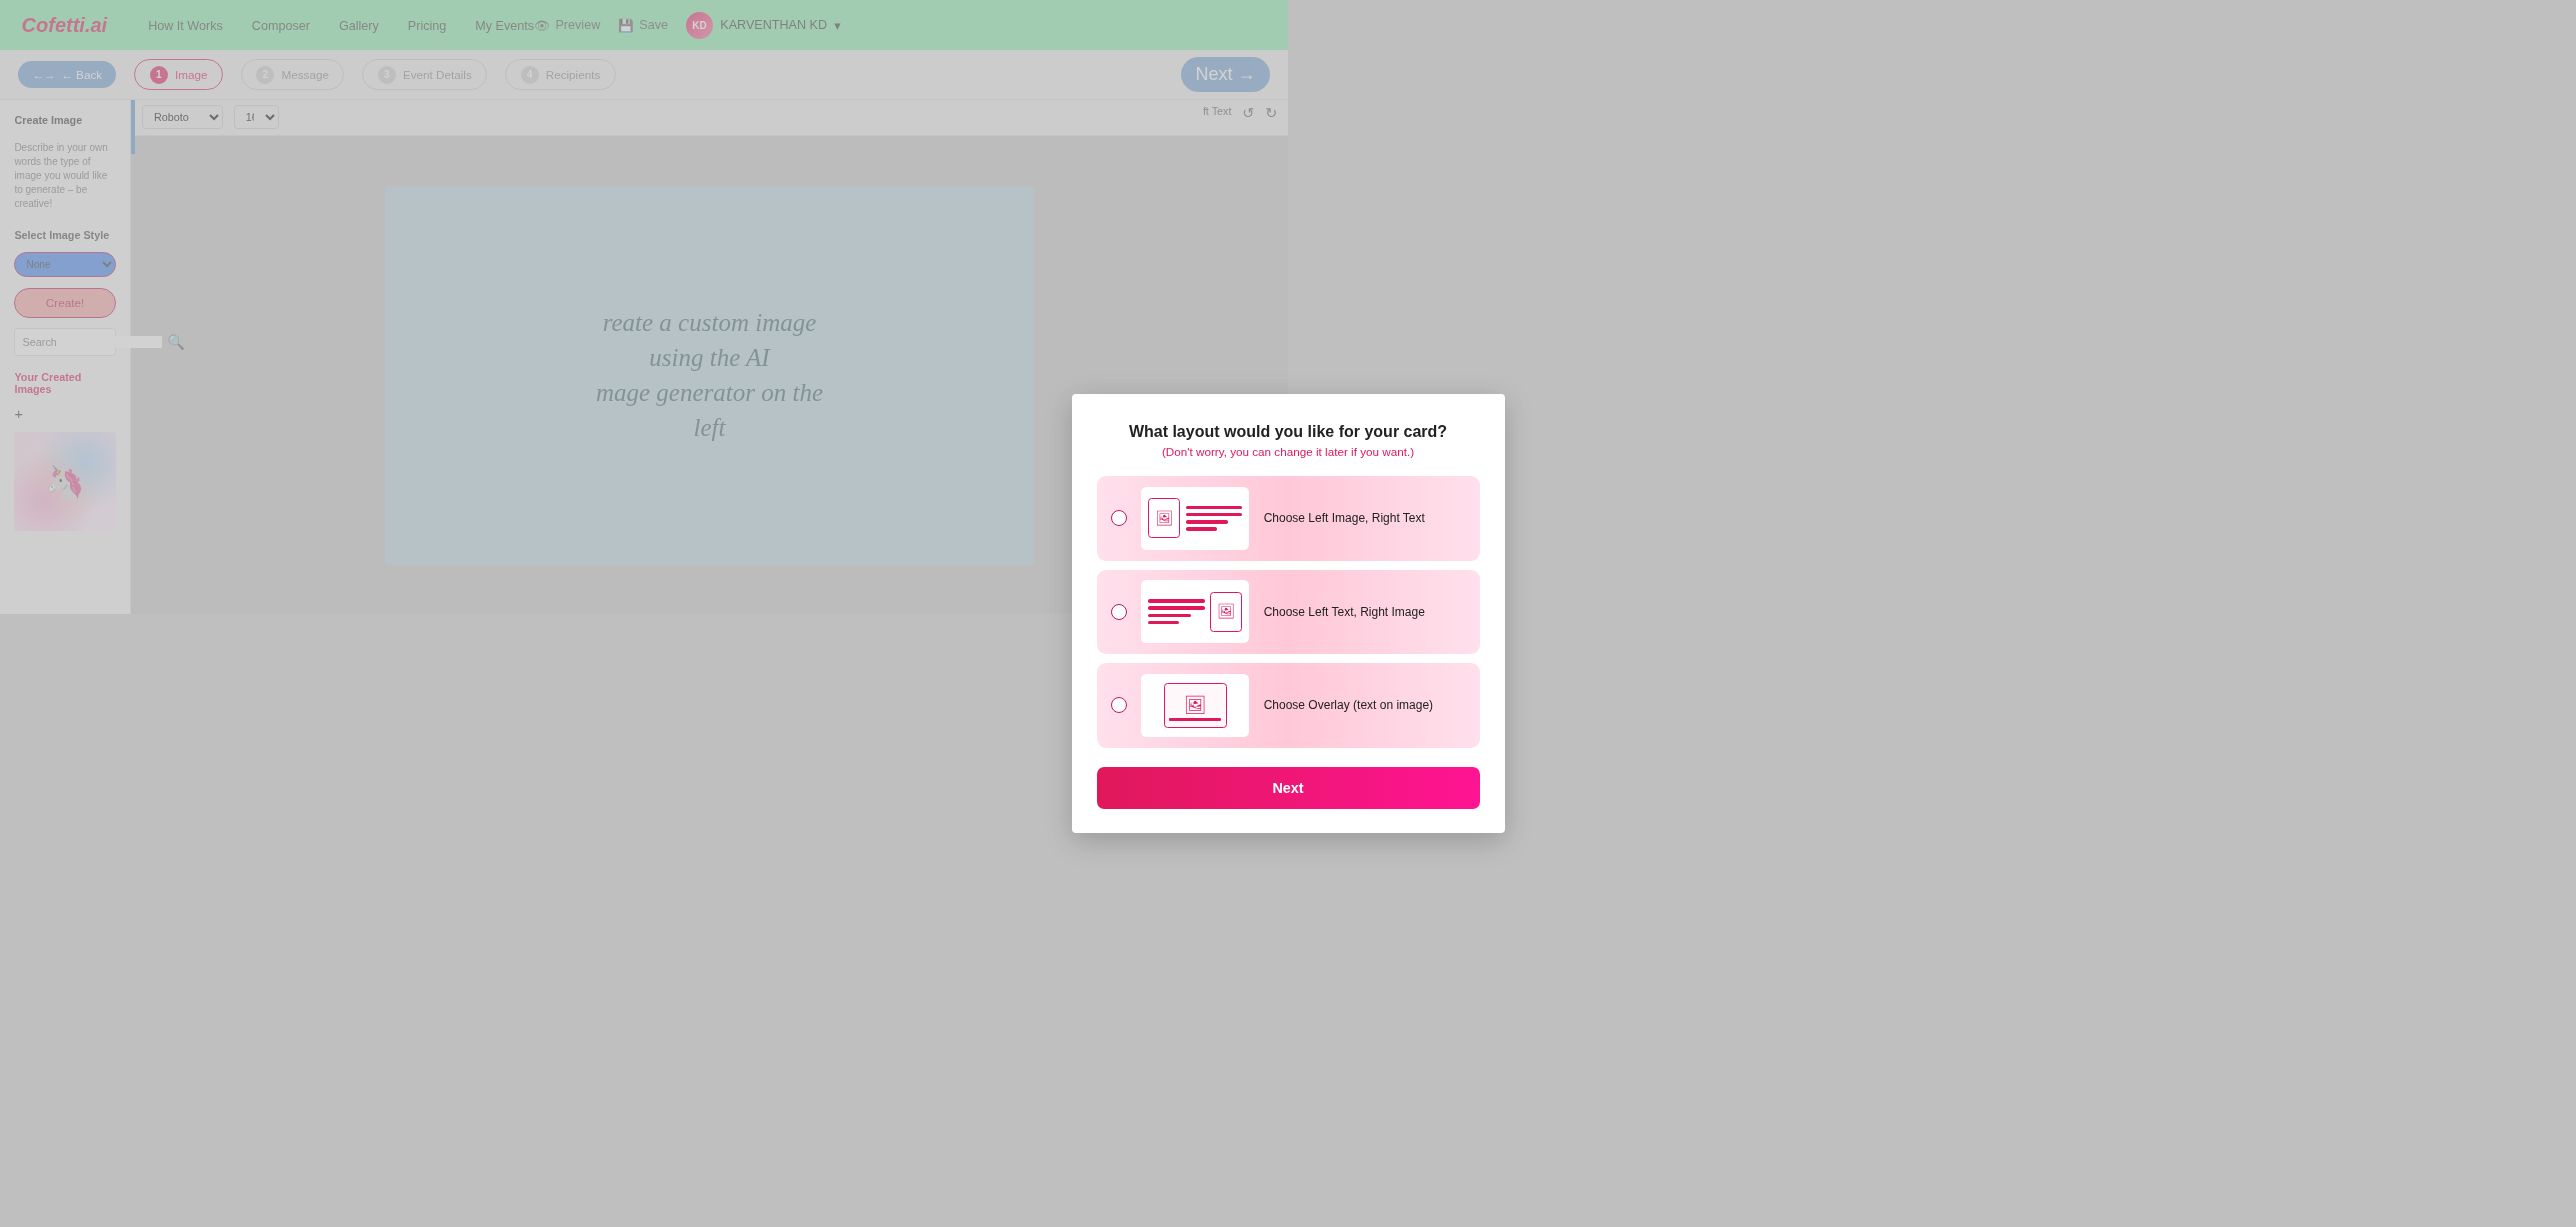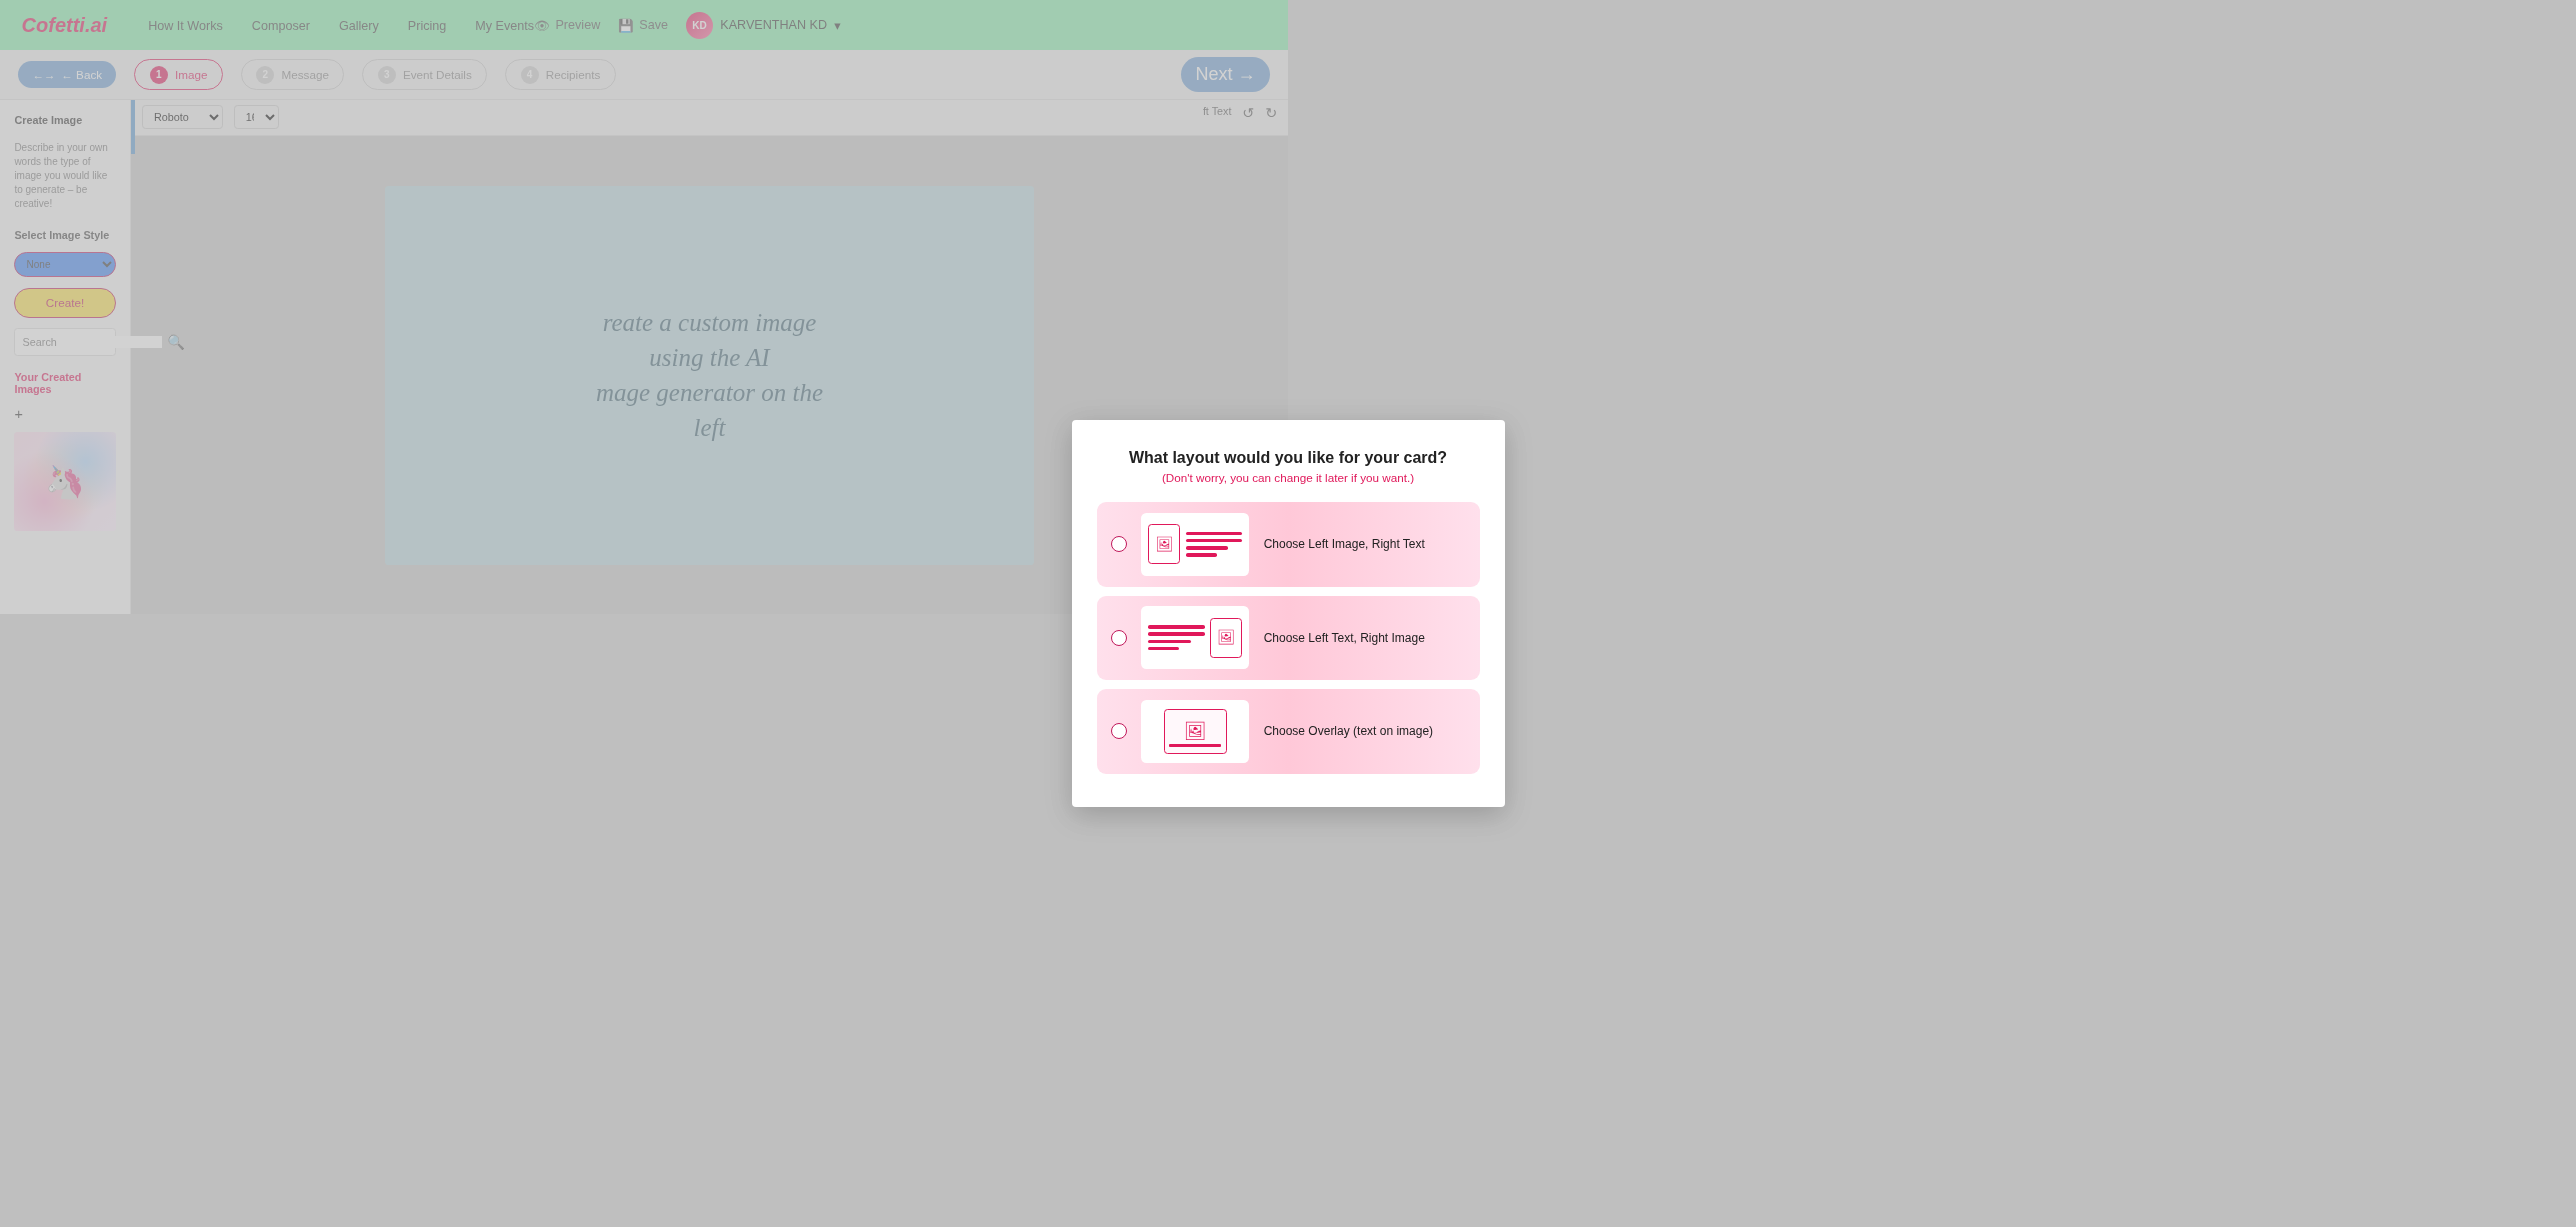--- a/index.html
+++ b/index.html
@@ -198,21 +198,21 @@
       padding: 5.4px 7.2px;
       border: 0.9px solid #c0185a;
       border-radius: 14.4px;
       font-size: 10px;
       color: #333;
       background: #3b82f6;
     }
     .create-btn {
       width: 100%;
       padding: 7.2px;
-      background: #fde047;
+      background: #fca5a5;
       border: 0.9px solid #c0185a;
       border-radius: 18px;
       color: #c0185a;
       font-size: 11.7px;
       cursor: pointer;
     }
     .search-container {
       display: flex;
       align-items: center;
       border: 0.9px solid #ddd;
@@ -609,15 +609,16 @@
         <div style="position:relative; width:63px; height:45px;">
           <div style="width:63px; height:45px; border: 1.4px solid #e0185a; border-radius:3.6px; display:flex; align-items:center; justify-content:center; background:#fff8fb;">
             <span style="color:#e0185a; font-size:18px;">🖼</span>
           </div>
           <div style="position:absolute; bottom:7.2px; left:5.4px; right:5.4px; height:2.7px; background:#e0185a; border-radius:0.9px;"></div>
         </div>
       </div>
       <div class="layout-label">Choose Overlay (text on image)</div>
     </div>
     
+    <button class="modal-next-btn">Next</button>
   </div>
 </div>
 
 
 </body></html>

